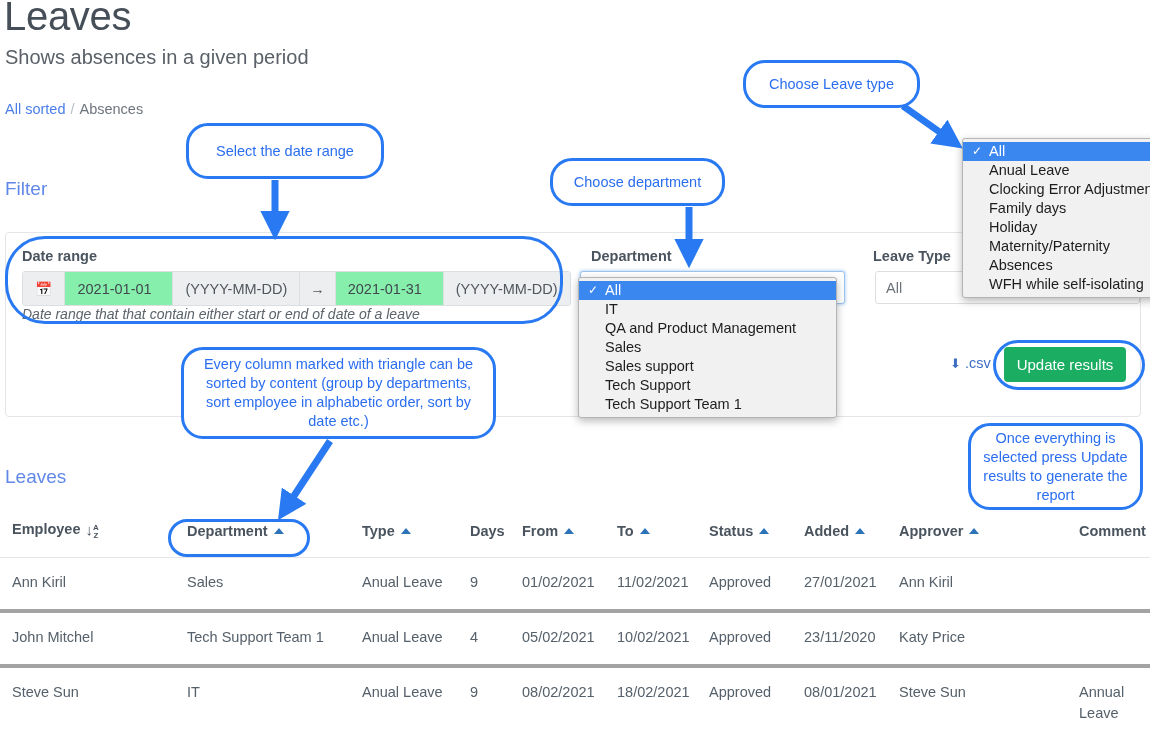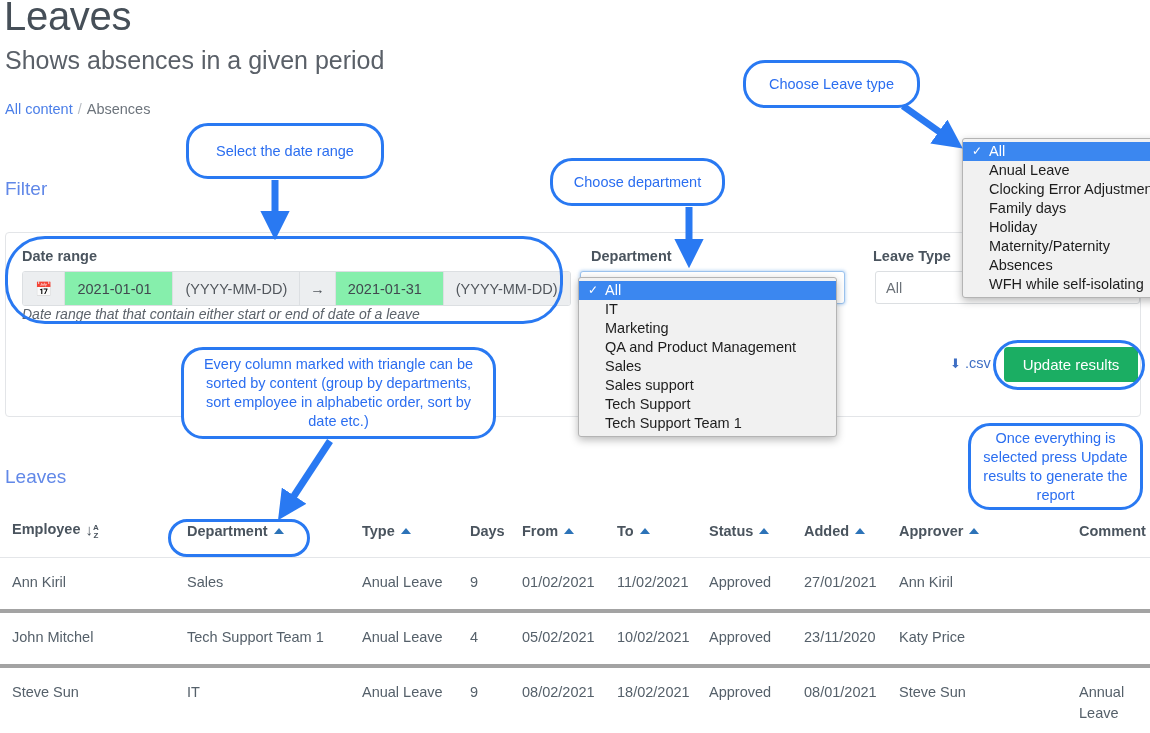--- a/index.html
+++ b/index.html
@@ -16,21 +16,21 @@
   }
 
   
   #page-title {
     position: absolute; left: 4px; top: -6px;
     font-size: 40px; font-weight: 400; color: #464f58;
     letter-spacing: -0.3px;
   }
   #page-subtitle {
     position: absolute; left: 5px; top: 46px;
-    font-size: 25px; font-weight: 400; color: #5a6068;
+    font-size: 20px; font-weight: 400; color: #5a6068;
   }
   #breadcrumb {
     position: absolute; left: 5px; top: 101px;
     font-size: 14.5px; color: #8b9199;
   }
   #breadcrumb .crumb-link { color: #4a7ee8; }
   #breadcrumb .crumb-sep { color: #b9bec4; margin: 0 5px; }
   #breadcrumb .crumb-current { color: #6d747c; }
 
   #filter-heading {
@@ -110,21 +110,21 @@
 
   
   #csv-link {
     position: absolute; left: 950px; top: 355px;
     font-size: 14.5px; color: #3f6fc4;
     display: flex; align-items: center; gap: 4px;
   }
   #csv-icon { font-size: 13px; color: #3f6fc4; }
   #update-results-button {
     position: absolute; left: 1004px; top: 347px;
-    width: 134px; height: 35px;
+    width: 122px; height: 35px;
     background: #1bae63; color: #fff;
     border: none; border-radius: 4px;
     font-family: "Liberation Sans", sans-serif;
     font-size: 15px; cursor: pointer;
   }
 
   
   #leaves-heading {
     position: absolute; left: 5px; top: 466px;
     font-size: 19px; color: #6188e8;
@@ -238,21 +238,21 @@
     pointer-events: none; z-index: 50;
   }
 </style>
 </head>
 <body>
 
 <div id="page-title">Leaves</div>
 <div id="page-subtitle">Shows absences in a given period</div>
 
 <div id="breadcrumb">
-  <span class="crumb-link">All content</span><span class="crumb-sep">/</span><span class="crumb-current">Absences</span>
+  <span class="crumb-link">All sorted</span><span class="crumb-sep">/</span><span class="crumb-current">Absences</span>
 </div>
 
 <div id="filter-heading">Filter</div>
 
 <div id="filter-card"></div>
 
 <div class="field-label" id="label-date-range">Date range</div>
 
 <div id="date-range-group">
   <div class="dr-addon">
@@ -339,21 +339,20 @@
       <td class="col-added">08/01/2021</td>
       <td class="col-approver">Steve Sun</td>
       <td class="col-comment">Annual Leave</td>
     </tr>
   </tbody>
 </table>
 
 <div class="dropdown-popup" id="department-dropdown">
     <div class="dd-item selected"><span class="dd-check">✓</span><span>All</span></div>
     <div class="dd-item"><span>IT</span></div>
-    <div class="dd-item"><span>Marketing</span></div>
     <div class="dd-item"><span>QA and Product Management</span></div>
     <div class="dd-item"><span>Sales</span></div>
     <div class="dd-item"><span>Sales support</span></div>
     <div class="dd-item"><span>Tech Support</span></div>
     <div class="dd-item"><span>Tech Support Team 1</span></div>
   </div>
 <div class="dropdown-popup" id="leave-type-dropdown">
     <div class="dd-item selected"><span class="dd-check">✓</span><span>All</span></div>
     <div class="dd-item"><span>Anual Leave</span></div>
     <div class="dd-item"><span>Clocking Error Adjustment</span></div>

